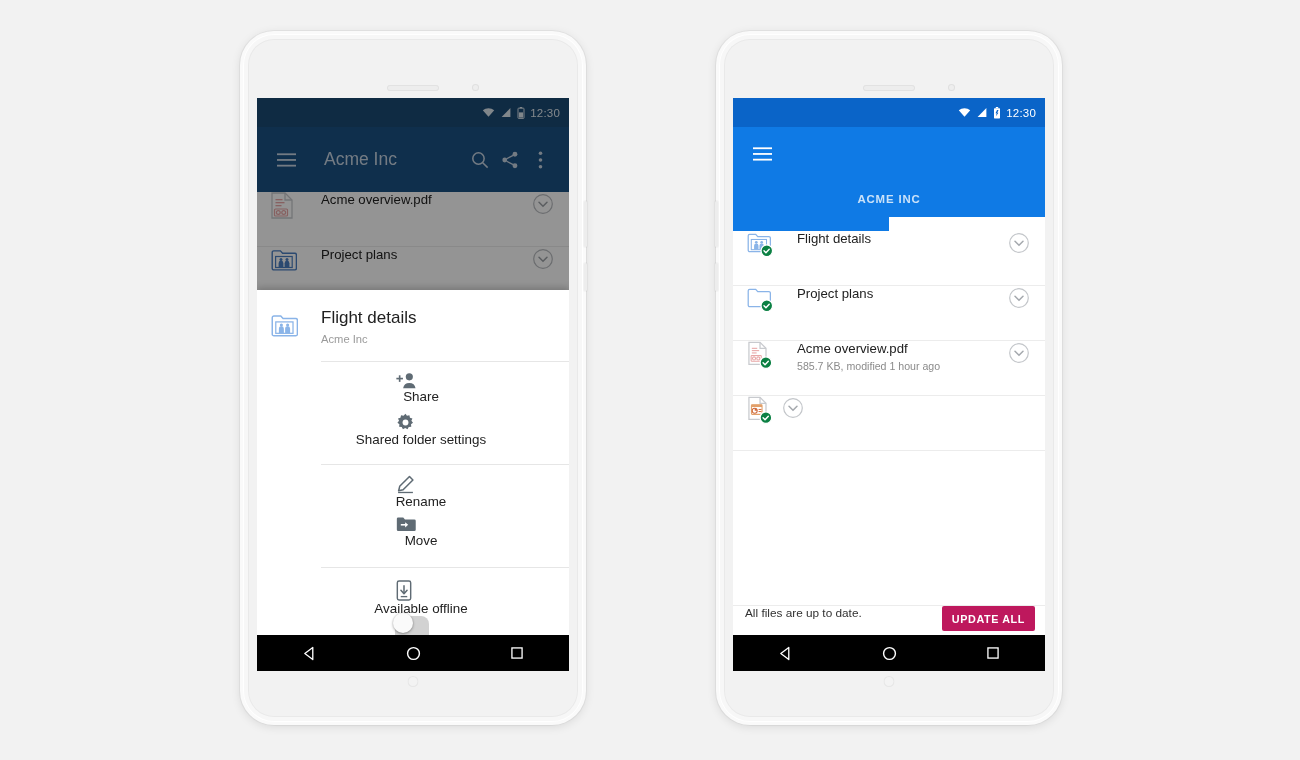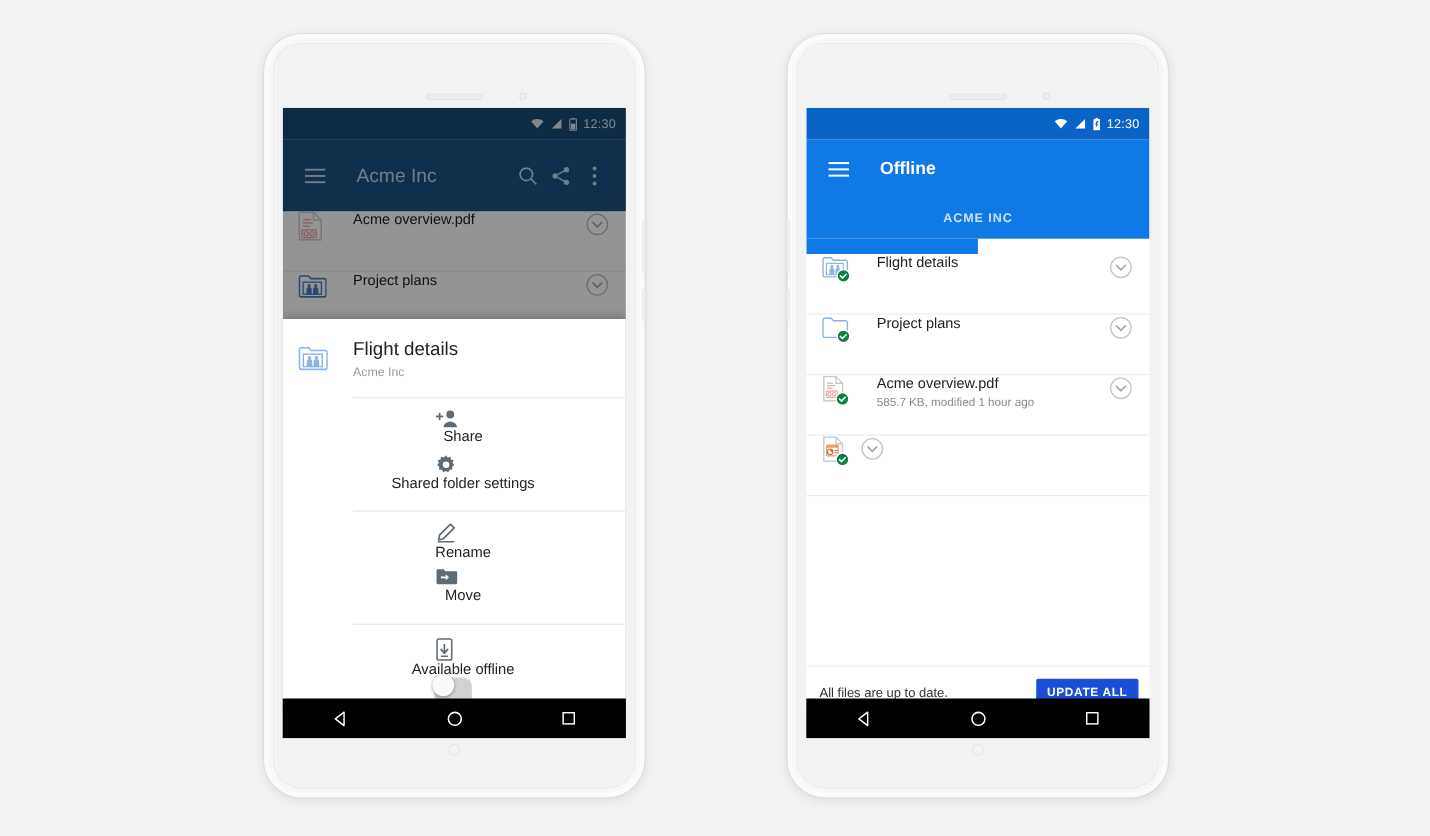--- a/index.html
+++ b/index.html
@@ -77,21 +77,21 @@
                   box-shadow: 0 1px 3px rgba(0,0,0,0.32), 0 0 0 1px rgba(0,0,0,0.04); }
 
   
   .tabbar { height: 36px; display: flex; position: relative; }
   .tab { flex: 1; display: flex; align-items: center; justify-content: center;
          font-size: 11.4px; font-weight: bold; letter-spacing: 0.85px; color: #ffffff; }
   .tab.inactive { color: rgba(255,255,255,0.78); }
   .tab-ind { position: absolute; left: 0; bottom: -14px; width: 50%; height: 14px; }
   .list-fill { background: #ffffff; }
   .bottombar { position: absolute; left: 0; right: 0; bottom: 0; height: 48px;
-               background: #ffffff; display: flex; align-items: center;
+               background: #ffffff; display: flex; align-items: flex-start;
                padding: 0 10px 0 12px; border-top: 1px solid #ececec; }
   .bb-text { flex: 1; font-size: 11.8px; color: #313131; }
   .bb-btn { height: 25px; padding: 0 10px; display: flex; align-items: center;
             border-radius: 2px; font-size: 10.8px; font-weight: bold;
             letter-spacing: 0.6px; color: #ffffff; border: none; cursor: pointer; }
 
   
   .navbar { position: absolute; left: 17px; width: 312px; height: 36px; top: 604px;
             background: #000000; display: flex; align-items: center;
             justify-content: space-around; }
@@ -343,21 +343,20 @@
 
       <div style="background:#0f7ae5; position:relative;">
         <div class="toolbar" style="height:54px; color:#ffffff;">
           <div class="tb-act">
             <svg width="19" height="14" viewBox="0 0 20 14">
               <rect y="0" width="20" height="1.9" fill="currentColor"></rect>
               <rect y="6" width="20" height="1.9" fill="currentColor"></rect>
               <rect y="12" width="20" height="1.9" fill="currentColor"></rect>
             </svg>
           </div>
-          <div class="tb-title" style="font-weight:bold; font-size:16px;">Offline</div>
         </div>
         <div class="tabbar">
           <div class="tab inactive">
             <span>ACME INC</span>
           </div>
           <div class="tab-ind" style="background:#0f7ae5;"></div>
         </div>
       </div>
 
       <div class="list-fill" style="position:absolute; left:0; right:0; top:133px; bottom:0; background:#ffffff;">
@@ -450,21 +449,21 @@
             </svg>
           </div>
           <svg class="row-chev" viewBox="0 0 24 24">
             <circle cx="12" cy="12" r="9.3" fill="none" stroke="#c3c6ca" stroke-width="1.2"></circle>
             <path d="M8 10.3 L12 14.3 L16 10.3" fill="none" stroke="#a4a8ad" stroke-width="1.5" stroke-linecap="round"></path>
           </svg>
         </div>
 
         <div class="bottombar">
           <div class="bb-text">All files are up to date.</div>
-          <button class="bb-btn" style="background:#1d4ed8;margin-left:44px;">UPDATE ALL</button>
+          <button class="bb-btn" style="background:#be185d;margin-left:44px;">UPDATE ALL</button>
         </div>
       </div>
     </div>
 
     <div class="navbar">
       <div class="nav-ico">
         <svg width="15" height="15" viewBox="0 0 16 16">
             <path d="M11.5 1.5 L3 8 L11.5 14.5 Z" fill="none" stroke="#ffffff" stroke-width="1.4" stroke-linejoin="round"></path>
           </svg>
       </div>

